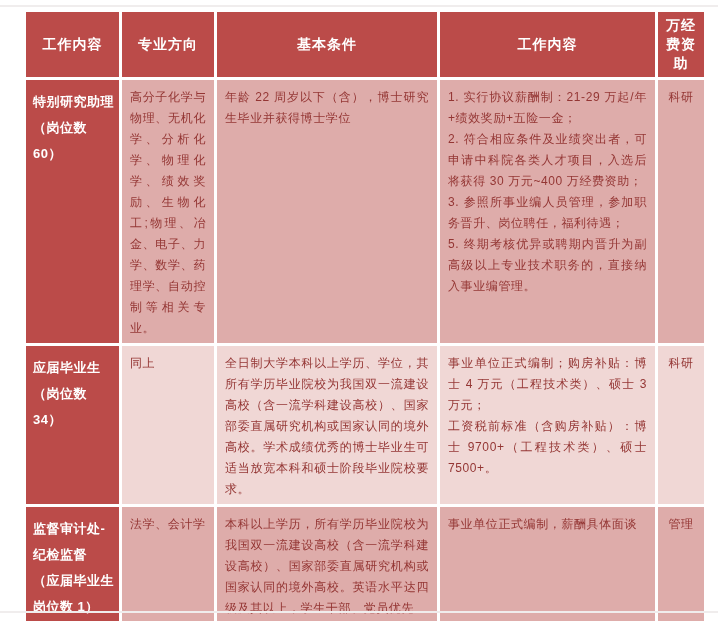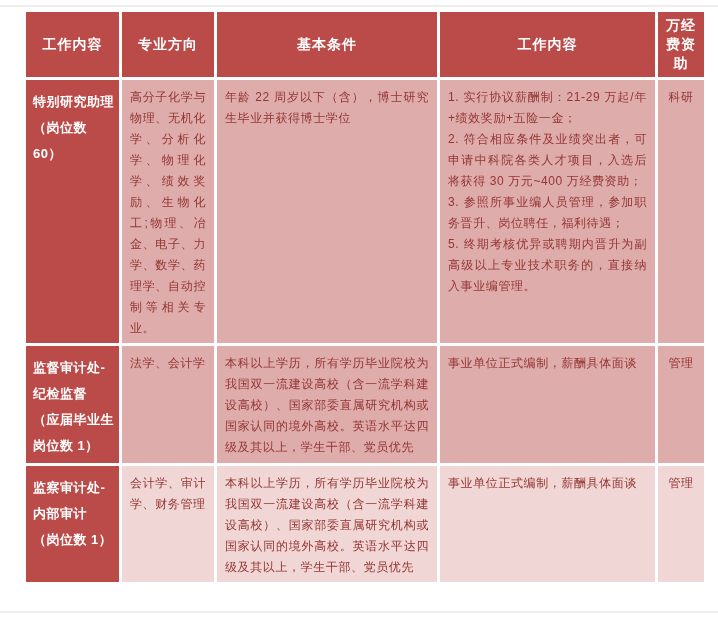--- a/index.html
+++ b/index.html
@@ -95,20 +95,29 @@
       <td class="poscell">特别研究助理
 （岗位数 60）</td>
       <td class="body">高分子化学与物理、无机化学、分析化学、物理化学、绩效奖励、生物化工;物理、冶金、电子、力学、数学、药理学、自动控制等相关专业。</td>
       <td class="body">年龄 22 周岁以下（含），博士研究生毕业并获得博士学位</td>
       <td class="body">1. 实行协议薪酬制：21-29 万起/年+绩效奖励+五险一金；
 2. 符合相应条件及业绩突出者，可申请中科院各类人才项目，入选后将获得 30 万元~400 万经费资助；
 3. 参照所事业编人员管理，参加职务晋升、岗位聘任，福利待遇；
 5. 终期考核优异或聘期内晋升为副高级以上专业技术职务的，直接纳入事业编管理。</td>
       <td class="body work">科研</td>
     </tr>
+    <tr class="r2 shade-light">
+      <td class="poscell">应届毕业生
+（岗位数 34）</td>
+      <td class="body">同上</td>
+      <td class="body">全日制大学本科以上学历、学位，其所有学历毕业院校为我国双一流建设高校（含一流学科建设高校）、国家部委直属研究机构或国家认同的境外高校。学术成绩优秀的博士毕业生可适当放宽本科和硕士阶段毕业院校要求。</td>
+      <td class="body">事业单位正式编制；购房补贴：博士 4 万元（工程技术类）、硕士 3 万元；
+工资税前标准（含购房补贴）：博士 9700+（工程技术类）、硕士 7500+。</td>
+      <td class="body work">科研</td>
+    </tr>
     <tr class="r3 shade-dark">
       <td class="poscell">监督审计处-纪检监督
 （应届毕业生岗位数 1）</td>
       <td class="body">法学、会计学</td>
       <td class="body">本科以上学历，所有学历毕业院校为我国双一流建设高校（含一流学科建设高校）、国家部委直属研究机构或国家认同的境外高校。英语水平达四级及其以上，学生干部、党员优先</td>
       <td class="body">事业单位正式编制，薪酬具体面谈</td>
       <td class="body work">管理</td>
     </tr>
     <tr class="r4 shade-light">
       <td class="poscell">监察审计处-内部审计

